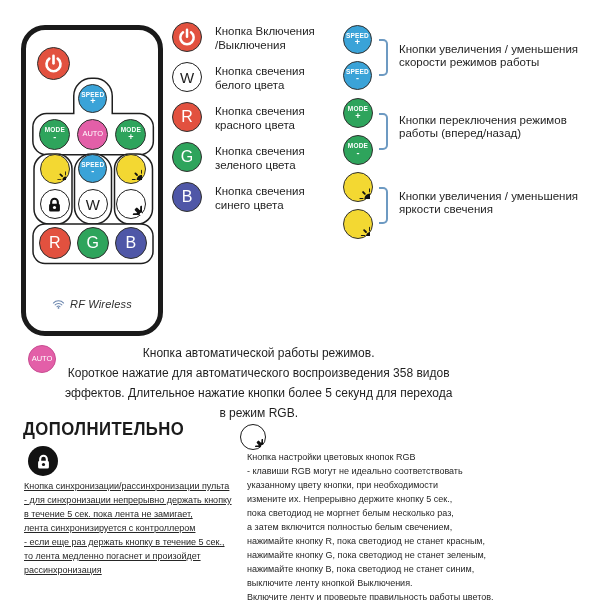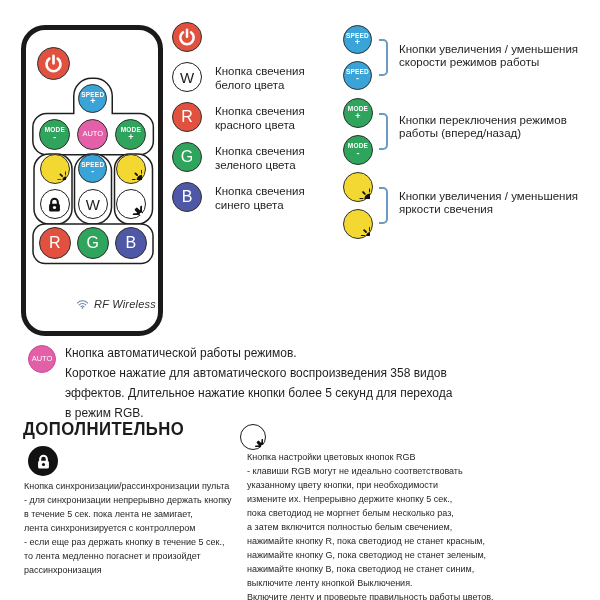--- a/index.html
+++ b/index.html
@@ -18,51 +18,51 @@
   .c-pink{background:#e35fa8;border:1px solid #30302f;}
   .c-yellow{background:#f3d832;border:1px solid #30302f;}
   .c-indigo{background:#4f57a7;border:1px solid #30302f;}
   .c-white{background:#fff;border:1.6px solid #1f1f1f;color:#1f1f1f;}
   .bl{font-size:6.5px;line-height:6.5px;font-weight:bold;letter-spacing:.2px;}
   .bs{font-size:9px;line-height:7px;font-weight:bold;}
   .letter{font-size:16px;line-height:16px;font-weight:400;}
   .wletter{font-size:15px;line-height:15px;font-weight:400;color:#1f1f1f;}
   .autolbl{font-size:7.5px;line-height:8px;font-weight:normal;}
   .brandrow{position:absolute;left:0;top:268px;width:132px;display:flex;align-items:center;
-            justify-content:center;gap:5px;margin-left:24px;}
+            justify-content:center;gap:5px;}
   .brandtxt{font-size:11px;font-style:italic;color:#2e2e2e;letter-spacing:.2px;}
 
   
   .lrow{position:absolute;display:flex;align-items:flex-start;}
   .licon{width:30px;height:30px;border-radius:50%;flex:0 0 auto;display:flex;flex-direction:column;
          align-items:center;justify-content:center;color:#fff;box-sizing:border-box;}
   .ltext{margin-left:13px;font-size:11.5px;line-height:13.5px;white-space:pre-line;padding-top:3px;}
 
   .rgroup{position:absolute;left:343px;}
   .rcol{display:flex;flex-direction:column;gap:7px;}
   .bracket{position:absolute;left:36px;width:9px;border:2.5px solid #6d9ac2;border-left:none;
            border-radius:0 5px 5px 0;box-sizing:border-box;}
   .rtext{position:absolute;left:56px;font-size:11.5px;line-height:13px;white-space:pre-line;width:210px;}
 
   
   .autonote-icon{position:absolute;left:28px;top:345px;width:28px;height:28px;border-radius:50%;
                  background:#e35fa8;border:1px solid #c94d92;display:flex;align-items:center;
                  justify-content:center;color:#fff;box-sizing:border-box;}
-  .autonote-text{position:absolute;left:65px;top:343px;font-size:12px;line-height:20px;white-space:pre-line;}
+  .autonote-text{position:absolute;left:65px;top:343px;font-size:12px;line-height:20px;white-space:pre-line;text-align:center;}
 
   
   .heading{position:absolute;left:23px;top:418px;font-size:19px;font-weight:bold;color:#1b1b1b;
            transform:scaleX(.88);transform-origin:left center;letter-spacing:.5px;}
   .lockchip{position:absolute;left:28px;top:446px;width:30px;height:30px;border-radius:50%;
             background:#121212;display:flex;align-items:center;justify-content:center;}
   .gearchip{position:absolute;left:240px;top:424px;width:26px;height:26px;border-radius:50%;
             background:#fff;border:1.7px solid #1a1a1a;display:flex;align-items:center;
             justify-content:center;box-sizing:border-box;}
   .note{position:absolute;font-size:9px;line-height:14px;white-space:pre-line;color:#262626;}
-  .note-sync{left:24px;top:479px;width:230px;}
+  .note-sync{left:24px;top:479px;width:230px;text-decoration:underline;}
   .note-rgb{left:247px;top:450px;width:250px;}
 </style>
 </head>
 <body>
 
 <svg width="0" height="0" style="position:absolute">
   <defs>
     <symbol id="sym-power" viewBox="0 0 24 24">
       <path d="M12 3.2 v8.6" stroke="#fff" stroke-width="3" stroke-linecap="round" fill="none"></path>
       <path d="M7.2 6.4 a8 8 0 1 0 9.6 0" stroke="#fff" stroke-width="3" stroke-linecap="round" fill="none"></path>
@@ -212,20 +212,22 @@
       <span class="brandtxt">RF Wireless</span>
     </div>
   </div>
 
   <div class="lrow" style="left:172px;top:22px">
     <div class="licon c-red">
       <svg width="20" height="20" viewBox="0 0 24 24">
           <use href="#sym-power"></use>
         </svg>
     </div>
+    <div class="ltext">Кнопка Включения
+/Выключения</div>
   </div>
   <div class="lrow" style="left:172px;top:62px">
     <div class="licon c-white">
       <span class="wletter">W</span>
     </div>
     <div class="ltext">Кнопка свечения
 белого цвета</div>
   </div>
   <div class="lrow" style="left:172px;top:102px">
     <div class="licon c-red">

